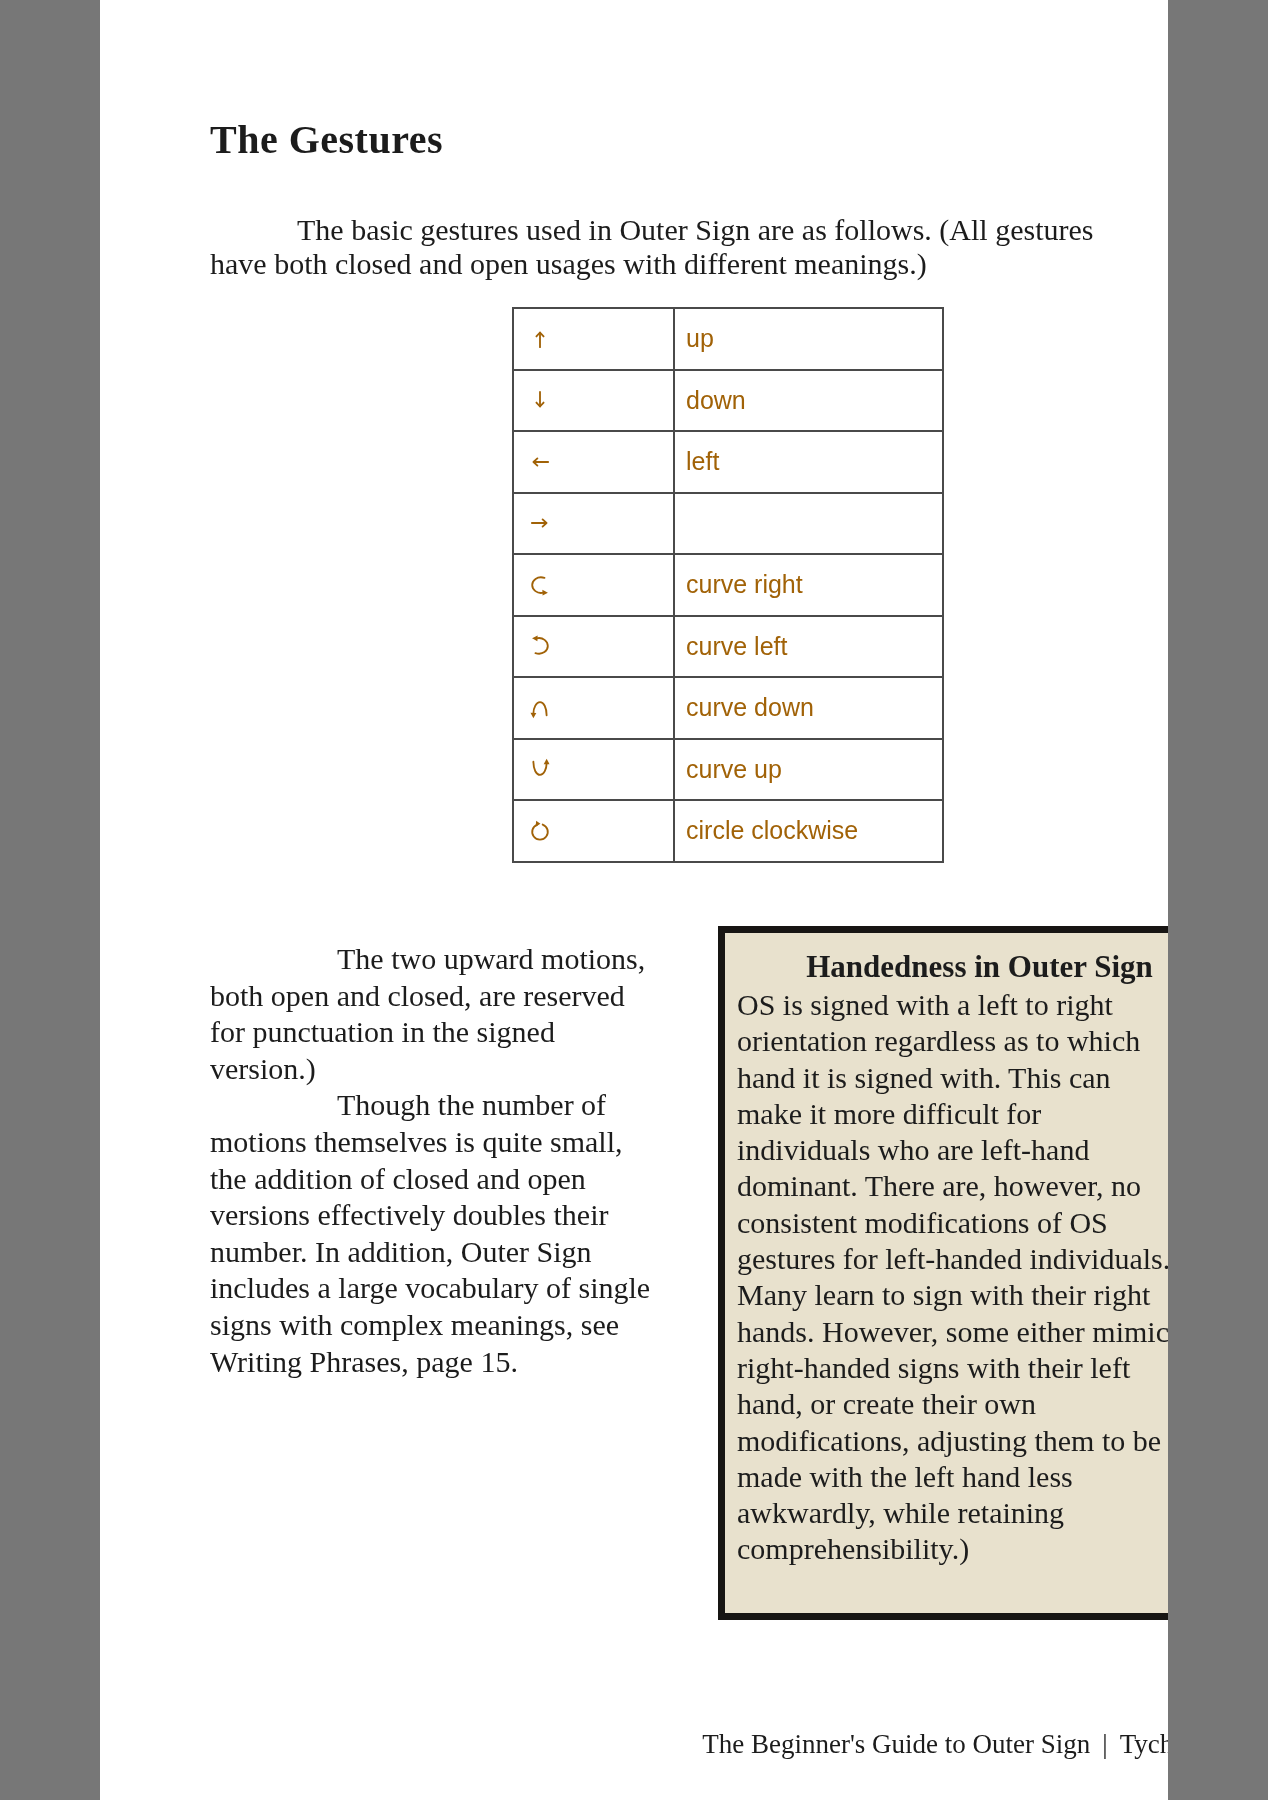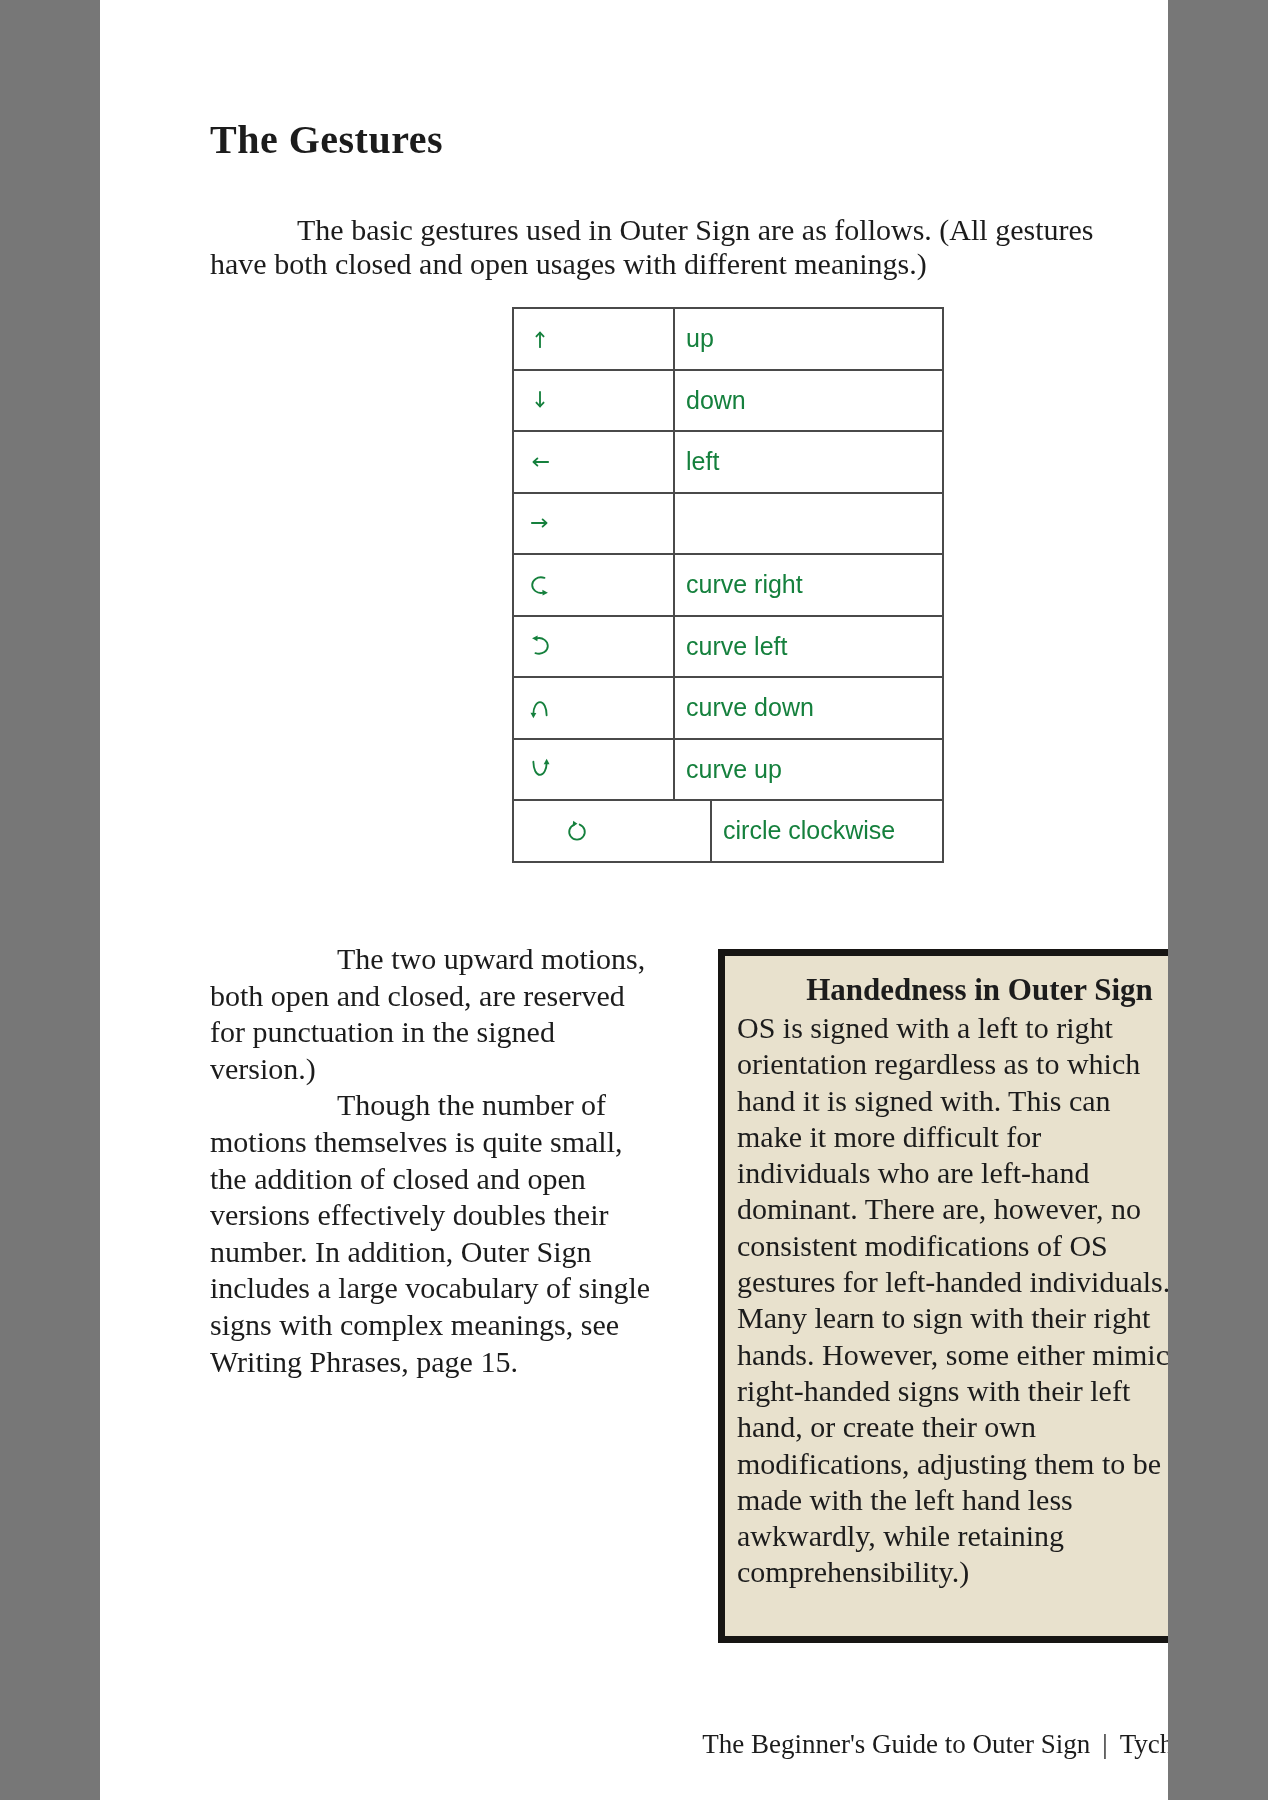--- a/index.html
+++ b/index.html
@@ -18,47 +18,47 @@
   }
   .intro{
     position:absolute;left:110px;top:213px;width:1030px;
     font-size:30px;line-height:34px;
     text-indent:87px;white-space:pre-line;
   }
   .gesture-table{
     position:absolute;left:412px;top:307px;width:432px;
     border:2px solid #4a4a4a;
     box-sizing:border-box;
-    color:#15803d;
+    color:#a16207;
   }
   .gesture-row{
     display:flex;height:59.5px;
     border-bottom:2px solid #4a4a4a;
   }
-  .gesture-row:last-child{border-bottom:none;padding-left:37px;}
+  .gesture-row:last-child{border-bottom:none;}
   .cell-symbol{
     width:161px;border-right:2px solid #4a4a4a;
     display:flex;align-items:center;
     padding-left:13px;box-sizing:border-box;
   }
   .cell-meaning{
     flex:1;display:flex;align-items:center;
     padding-left:11px;
     font-family:"Liberation Sans","DejaVu Sans",sans-serif;
     font-size:25px;
   }
   .left-column{
     position:absolute;left:110px;top:941px;width:516px;
     font-size:30px;line-height:36.6px;
   }
   .left-column p{
     margin:0;text-indent:127px;white-space:pre-line;
   }
   .sidebar-box{
-    position:absolute;left:618px;top:949px;width:525px;height:694px;
+    position:absolute;left:618px;top:926px;width:525px;height:694px;
     box-sizing:border-box;
     border:7px solid #171513;
     background:#e8e1cd;
     padding:12px 14px 0 12px;
   }
   .sidebar-title{
     text-align:center;font-weight:bold;font-size:31px;
     margin-top:4px;
   }
   .sidebar-body{

